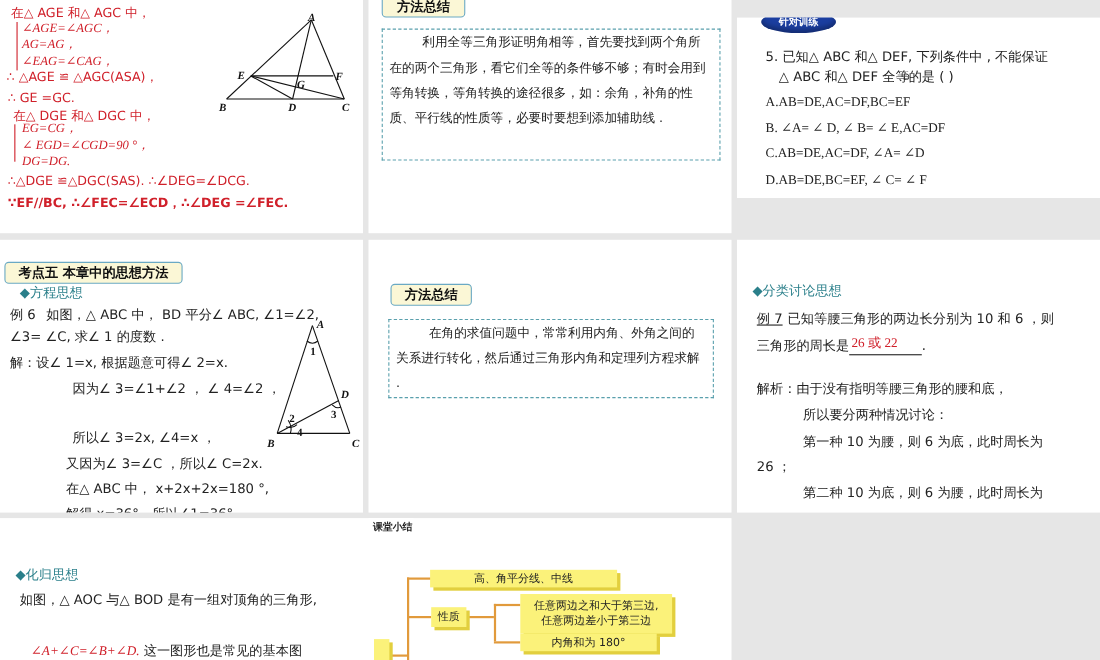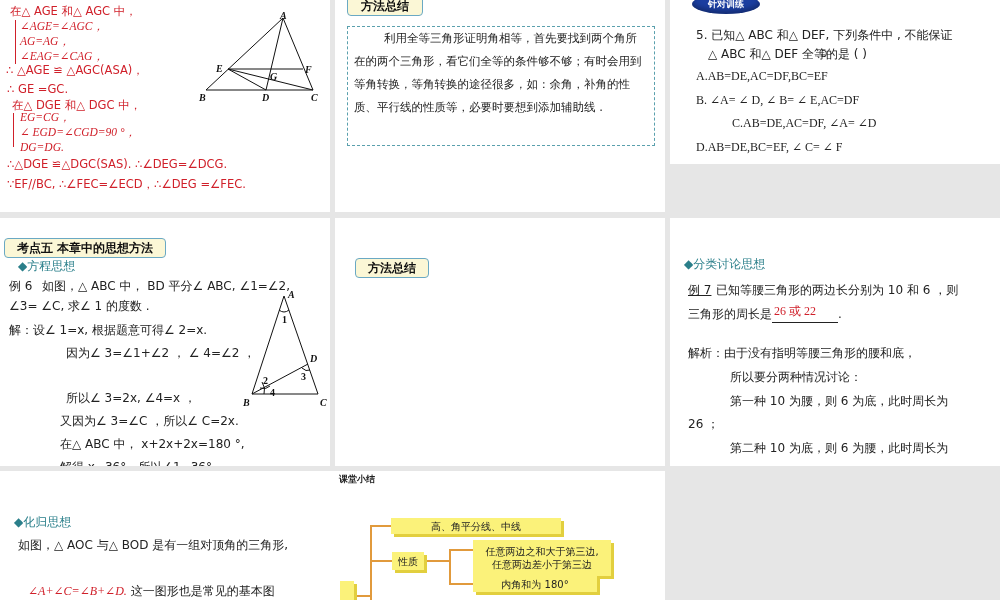--- a/index.html
+++ b/index.html
@@ -7,21 +7,21 @@
     width: 1000px; height: 600px; overflow: hidden;
     background: #e6e6e6;
     font-family: "DejaVu Sans", "Liberation Sans", sans-serif;
     position: relative;
   }
   .slide {
     position: absolute; background: #ffffff; overflow: hidden;
   }
   .s1 { left: 0; top: 0; width: 330px; height: 212px; }
   .s2 { left: 335px; top: 0; width: 330px; height: 212px; }
-  .s3 { left: 670px; top: 0; width: 330px; height: 164px; }
+  .s3 { left: 670px; top: 16px; width: 330px; height: 164px; }
   .s4 { left: 0; top: 218px; width: 330px; height: 248px; }
   .s5 { left: 335px; top: 218px; width: 330px; height: 248px; }
   .s6 { left: 670px; top: 218px; width: 330px; height: 248px; }
   .s7 { left: 0; top: 471px; width: 376px; height: 129px; }
   .s8 { left: 335px; top: 471px; width: 330px; height: 129px; }
 
   .red { color: #d0202a; }
   .teal { color: #2a7f8a; }
   .serif { font-family: "Liberation Serif", "DejaVu Serif", serif; }
   .it { font-style: italic; font-family: "Liberation Serif", "DejaVu Serif", serif; }
@@ -70,21 +70,21 @@
   <div class="line red it" style="left:20px;top:34px;">AG=AG，</div>
   <div class="line red it" style="left:20px;top:49px;">∠EAG=∠CAG，</div>
   <div class="line red" style="left:6px;top:63px;">∴ △AGE ≌ △AGC(ASA)，</div>
   <div class="line red" style="left:7px;top:82px;">∴  GE =GC.</div>
   <div class="line red" style="left:12px;top:98px;">在△ DGE 和△ DGC 中，</div>
   <div class="brace" style="left:13px;top:113px;height:34px;"></div>
   <div class="line red it" style="left:20px;top:110px;">EG=CG，</div>
   <div class="line red it" style="left:20px;top:125px;">∠ EGD=∠CGD=90 °，</div>
   <div class="line red it" style="left:20px;top:140px;">DG=DG.</div>
   <div class="line red" style="left:7px;top:157px;">∴△DGE ≌△DGC(SAS). ∴∠DEG=∠DCG.</div>
-  <div class="line red" style="left:7px;top:177px;">∵EF//BC, ∴∠FEC=∠ECD，∴∠DEG =∠FEC.</div>
+  <div class="line red" style="left:7px;top:177px;font-weight:bold;">∵EF//BC, ∴∠FEC=∠ECD，∴∠DEG =∠FEC.</div>
 
   <svg style="position:absolute;left:198px;top:10px;" width="130" height="95" viewBox="0 0 130 95">
     <g stroke="#111" stroke-width="1" fill="none">
       <line x1="85" y1="8" x2="8" y2="80"></line>
       <line x1="85" y1="8" x2="115" y2="80"></line>
       <line x1="8" y1="80" x2="115" y2="80"></line>
       <line x1="85" y1="8" x2="68" y2="80"></line>
       <line x1="30" y1="59" x2="105" y2="59"></line>
       <line x1="30" y1="59" x2="115" y2="80"></line>
       <line x1="30" y1="59" x2="68" y2="80"></line>
@@ -108,21 +108,21 @@
   </div>
 </div>
 
 <div class="slide s3">
   <div class="oval" style="left:22px;top:-6px;width:68px;height:20px;">针对训练</div>
   <div class="q" style="left:26px;top:27px;">5. 已知△ ABC 和△ DEF, 下列条件中 , 不能保证</div>
   <div class="q" style="left:38px;top:46px;">△ ABC 和△ DEF 全等的是 (        )</div>
   <div class="q red" style="left:151px;top:50px;font-size:8px;">D</div>
   <div class="q serif" style="left:26px;top:69px;">A.AB=DE,AC=DF,BC=EF</div>
   <div class="q serif" style="left:26px;top:93px;">B. ∠A= ∠ D, ∠ B= ∠ E,AC=DF</div>
-  <div class="q serif" style="left:26px;top:116px;margin-left:36px;">C.AB=DE,AC=DF, ∠A= ∠D</div>
+  <div class="q serif" style="left:26px;top:116px;">C.AB=DE,AC=DF, ∠A= ∠D</div>
   <div class="q serif" style="left:26px;top:140px;">D.AB=DE,BC=EF, ∠ C= ∠ F</div>
 </div>
 
 <div class="slide s4">
   <div class="badge-box" style="left:4px;top:20px;width:160px;height:18px;">考点五  本章中的思想方法</div>
   <div class="sub-heading" style="left:18px;top:40px;">◆方程思想</div>
   <div class="q teal" style="left:9px;top:60px;">例 6</div>
   <div class="q" style="left:42px;top:60px;">如图，△ ABC 中， BD 平分∠ ABC,   ∠1=∠2,</div>
   <div class="q" style="left:9px;top:80px;">∠3= ∠C, 求∠ 1 的度数 .</div>
   <div class="q red" style="left:9px;top:104px;">解：设∠ 1=x, 根据题意可得∠ 2=x.</div>
@@ -151,20 +151,23 @@
       <text x="23" y="96">2</text>
       <text x="30" y="108">4</text>
       <text x="3" y="118" font-style="italic">B</text>
       <text x="80" y="118" font-style="italic">C</text>
     </g>
   </svg>
 </div>
 
 <div class="slide s5">
   <div class="badge-box" style="left:20px;top:40px;width:72px;height:18px;">方法总结</div>
+  <div class="dash-box" style="left:18px;top:72px;width:296px;height:72px;">
+    <p>在角的求值问题中，常常利用内角、外角之间的关系进行转化，然后通过三角形内角和定理列方程求解 .</p>
+  </div>
 </div>
 
 <div class="slide s6">
   <div class="sub-heading" style="left:14px;top:38px;">◆分类讨论思想</div>
   <div class="q teal" style="left:18px;top:64px;text-decoration:underline;">例 7</div>
   <div class="q" style="left:46px;top:64px;">已知等腰三角形的两边长分别为 10  和 6 ，则</div>
   <div class="q" style="left:18px;top:88px;">
     <span>三角形的周长是</span><span style="display:inline-block;width:66px;border-bottom:1px solid #222;position:relative;height:13px;vertical-align:bottom;"><span class="red serif" style="position:absolute;left:2px;top:-6px;font-size:12px;">26 或 22</span></span><span>.</span>
   </div>
   <div class="q red" style="left:18px;top:127px;">解析：由于没有指明等腰三角形的腰和底，</div>

